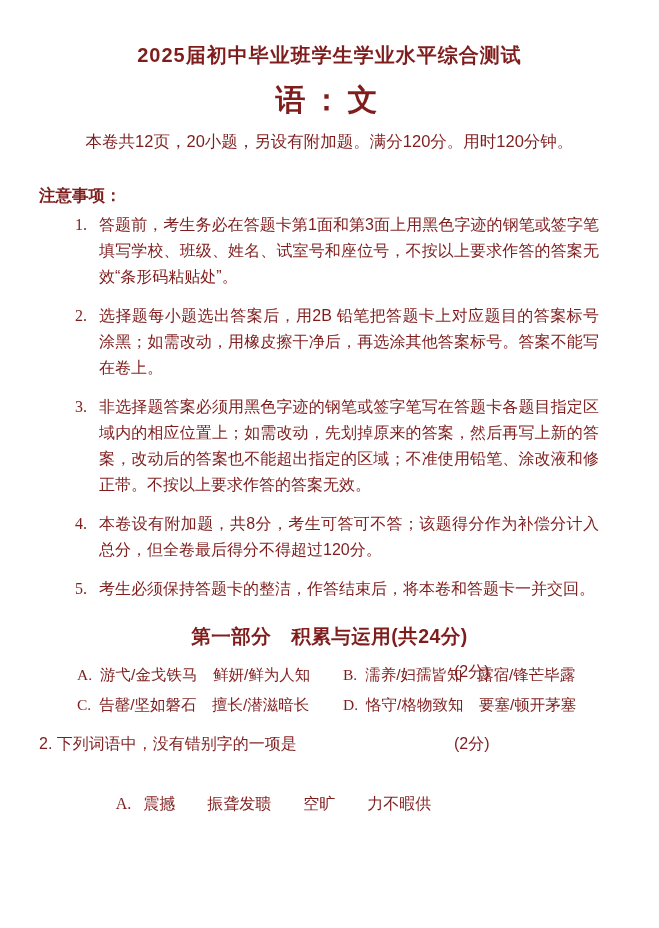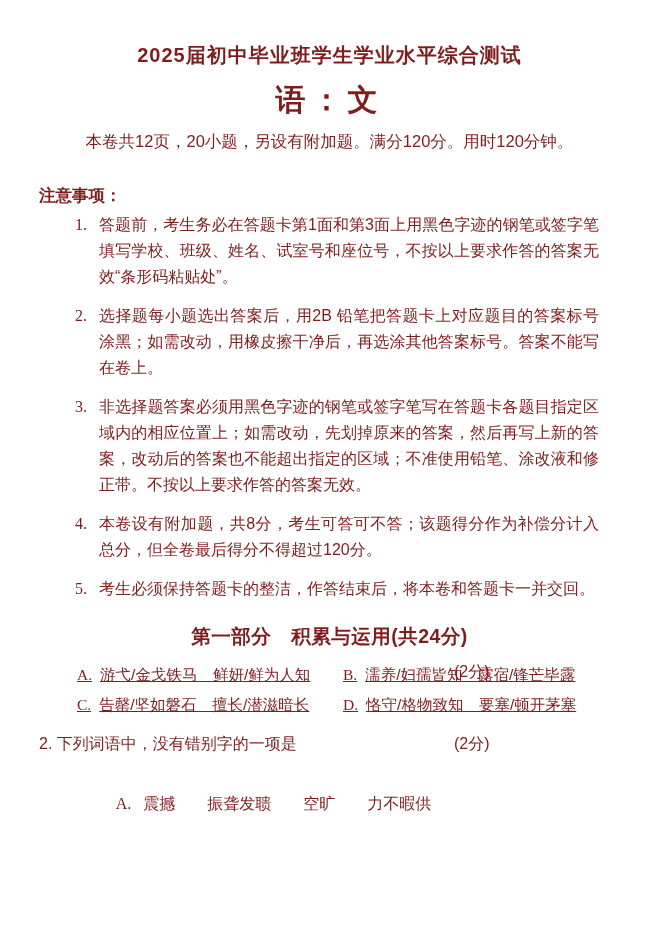--- a/index.html
+++ b/index.html
@@ -83,21 +83,21 @@
     left:415px;
     top:0;
   }
   .opt-grid{margin-left:38px;margin-top:6px;}
   .opt-row{
     display:flex;
     line-height:30px;
     font-size:15.5px;
     white-space:nowrap;
   }
-  .opt-pair{flex:0 0 266px;text-decoration:underline;}
+  .opt-pair{flex:0 0 266px;}
   .opt-label{margin-right:8px;font-family:"Liberation Serif", serif;}
   .q2-opts{margin-left:50px;margin-top:4px;}
   .q2-row{
     line-height:29px;
     font-size:16px;
     white-space:pre;
   }
   .q2-row .opt-label{margin-right:12px;}
 </style>
 </head>

